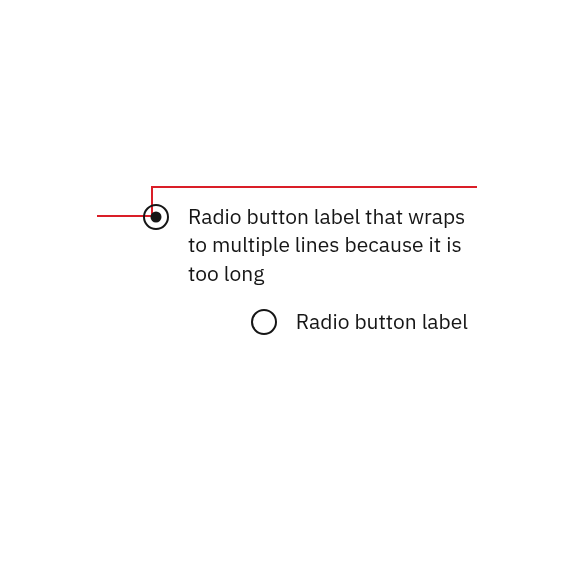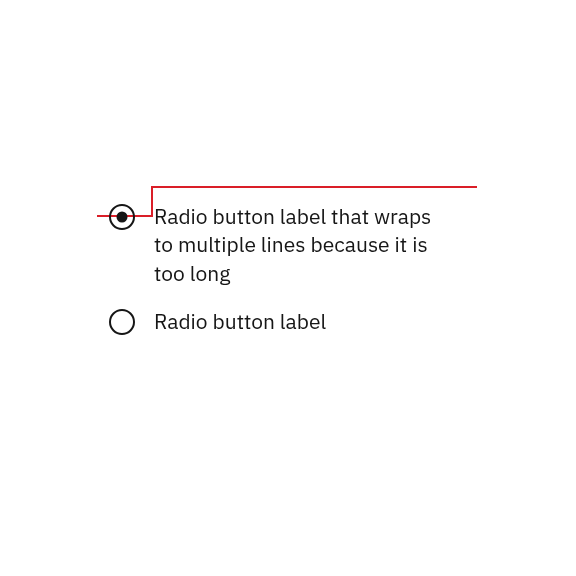--- a/index.html
+++ b/index.html
@@ -21,20 +21,21 @@
       position: absolute;
       stroke: #da1e28;
       stroke-width: 2;
       fill: none;
     }
     .radio-item {
       display: flex;
       align-items: flex-start;
       margin-bottom: 20px;
       cursor: pointer;
+      justify-content: flex-end;
     }
     .radio-circle {
       flex: 0 0 auto;
       width: 28px;
       height: 28px;
       margin-right: 18px;
       margin-top: 1px;
       position: relative;
     }
     .radio-circle svg {

